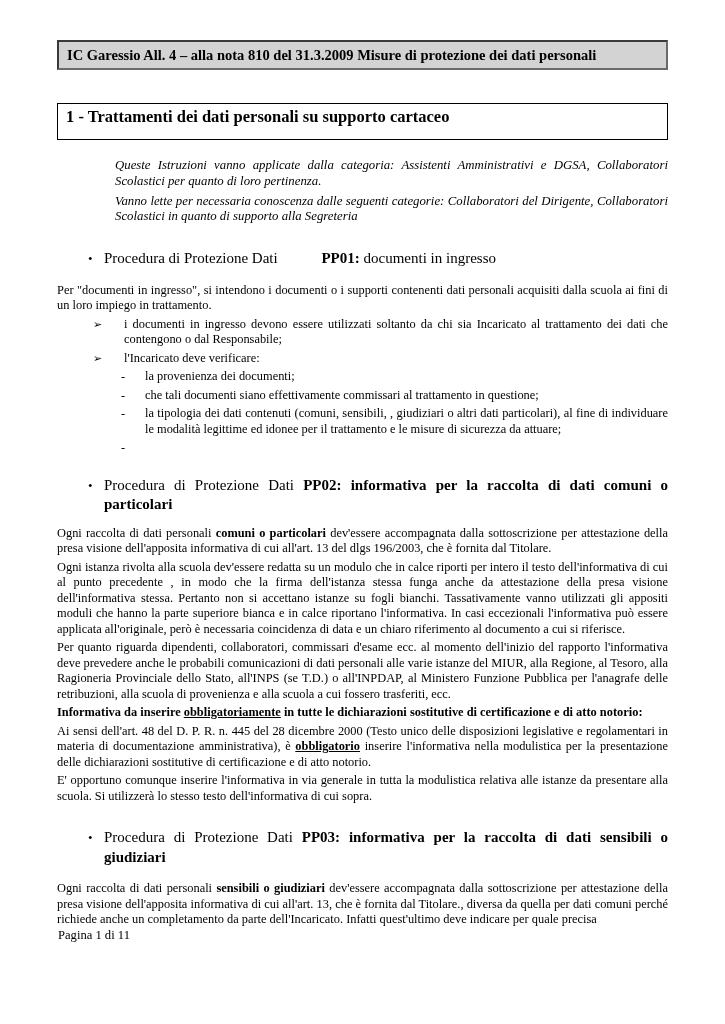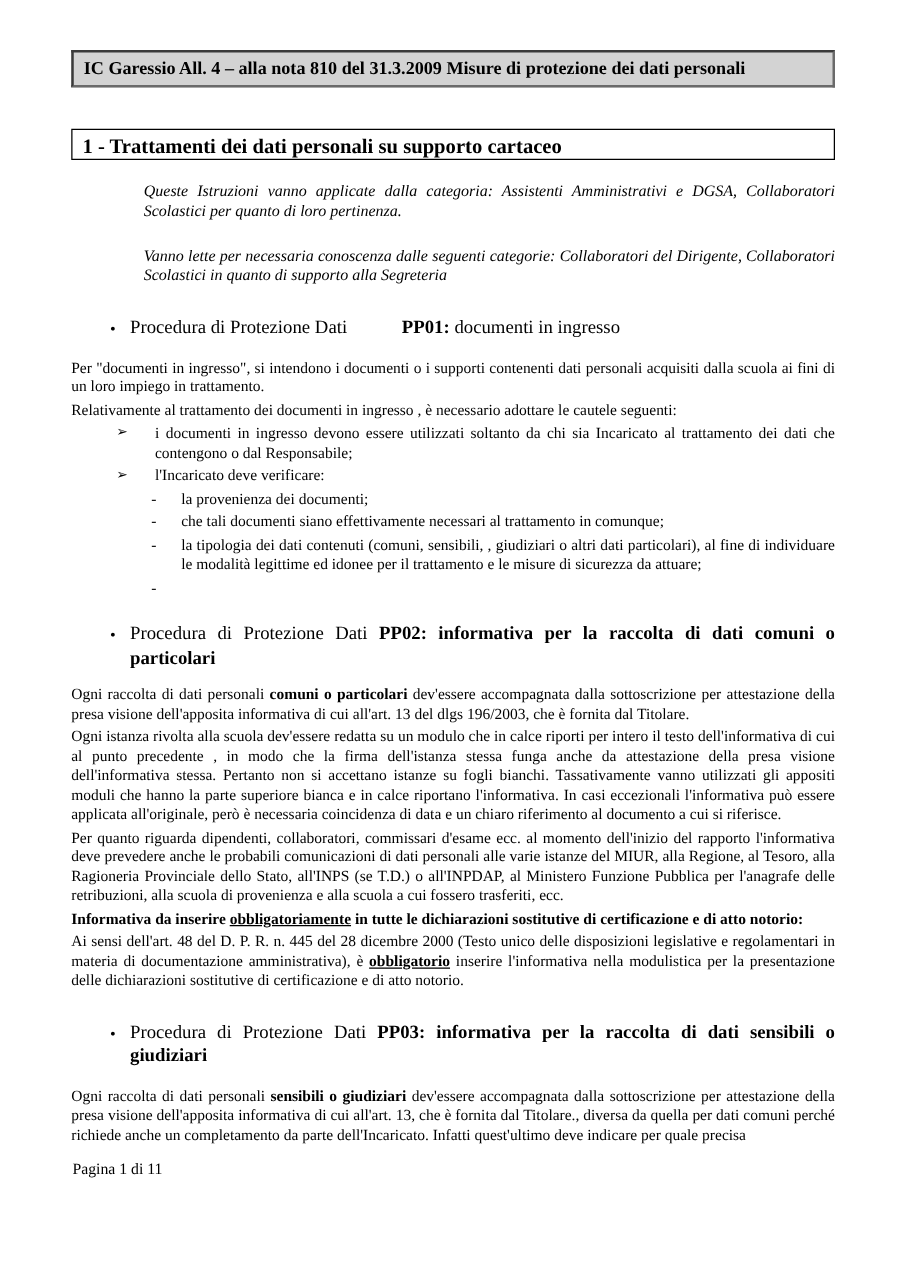--- a/index.html
+++ b/index.html
@@ -15,28 +15,28 @@
     border:2px solid #3a3a3a;
     border-right-color:#6a6a6a; border-bottom-color:#6a6a6a;
     font-weight:bold; font-size:14.5px; line-height:18px;
     padding:4px 4px 4px 8px;
   }
   .titlebox {
     margin:33px 57px 0 57px;
     background:#ffffff;
     border:1px solid #000;
     font-weight:bold; font-size:16.5px; line-height:20px;
-    padding:3px 8px 0 8px;
+    padding:3px 8px 12px 8px;
   }
   .intro {
     margin:18px 57px 0 115px;
     font-style:italic; font-size:12.8px; line-height:15.8px;
     text-align:justify;
   }
-  .intro .ipara { margin-top:20px; }
+  .intro .ipara { margin-top:4px; }
   .intro .ipara:first-child { margin-top:0; }
 
   .pp-heading {
     display:flex; margin:24px 57px 0 88px;
     font-size:15px; line-height:19.5px;
   }
   .pp-heading .bullet { width:16px; flex:none; font-size:13px; }
   .pp-heading .htext { flex:1; text-align:justify; }
 
   .body-block {
@@ -76,38 +76,37 @@
     <div class="ipara">Vanno lette per necessaria  conoscenza dalle seguenti categorie:  Collaboratori del Dirigente, Collaboratori Scolastici in quanto di supporto alla Segreteria</div>
   </div>
 
   <div class="pp-heading">
     <span class="bullet">•</span>
     <span class="htext"><span>Procedura di Protezione Dati  </span><span style="font-weight: bold; margin-left: 40px;">PP01:</span><span>  documenti in ingresso</span></span>
   </div>
 
   <div class="body-block">
     <div class="para">Per "documenti in ingresso", si intendono i documenti o i supporti contenenti dati personali acquisiti dalla scuola  ai fini di un loro impiego in trattamento.</div>
-    <div class="para">Relativamente al trattamento dei documenti in ingresso , è necessario adottare le cautele seguenti:</div>
 
     <div class="li-arrow">
       <span class="marker">➢</span>
       <span class="li-text">i documenti in ingresso devono essere utilizzati soltanto da chi sia Incaricato al trattamento dei dati che contengono o dal Responsabile;</span>
     </div>
     <div class="li-arrow">
       <span class="marker">➢</span>
       <span class="li-text">l'Incaricato  deve verificare:</span>
     </div>
 
     <div class="li-dash">
       <span class="marker">-</span>
       <span class="li-text">la provenienza dei documenti;</span>
     </div>
     <div class="li-dash">
       <span class="marker">-</span>
-      <span class="li-text">che tali documenti siano effettivamente necessari al trattamento in comunque;</span>
+      <span class="li-text">che tali documenti siano effettivamente commissari al trattamento in questione;</span>
     </div>
     <div class="li-dash">
       <span class="marker">-</span>
       <span class="li-text">la tipologia dei dati contenuti (comuni, sensibili, , giudiziari o altri dati particolari), al fine di individuare le modalità legittime ed idonee per il trattamento e le misure di sicurezza da attuare;</span>
     </div>
     <div class="li-dash">
       <span class="marker">-</span>
     </div>
   </div>
 
@@ -115,20 +114,21 @@
     <span class="bullet">•</span>
     <span class="htext"><span>Procedura di Protezione Dati  </span><span style="font-weight: bold;">PP02: informativa per la raccolta di dati comuni o particolari</span></span>
   </div>
 
   <div class="body-block tight3">
     <div class="para"><span>Ogni raccolta di dati personali </span><span style="font-weight: bold;">comuni o particolari</span><span>  dev'essere accompagnata dalla sottoscrizione per attestazione della presa visione dell'apposita informativa di cui all'art. 13 del dlgs 196/2003, che è fornita dal  Titolare.</span></div>
     <div class="para">Ogni istanza rivolta alla scuola dev'essere redatta su un modulo che in calce riporti per intero il testo dell'informativa di cui al punto precedente , in modo che la firma dell'istanza stessa funga anche da attestazione della presa visione dell'informativa stessa. Pertanto non si accettano istanze  su fogli bianchi. Tassativamente vanno utilizzati gli appositi moduli che hanno la parte superiore bianca e in calce riportano l'informativa. In casi eccezionali l'informativa può essere applicata all'originale, però è necessaria coincidenza di data e un chiaro riferimento al documento a cui si riferisce.</div>
     <div class="para">Per quanto riguarda dipendenti, collaboratori, commissari d'esame ecc. al momento dell'inizio del rapporto l'informativa deve prevedere anche le probabili comunicazioni di dati personali alle varie istanze del MIUR, alla Regione, al Tesoro, alla Ragioneria Provinciale dello Stato, all'INPS (se T.D.) o all'INPDAP, al Ministero Funzione Pubblica per l'anagrafe delle retribuzioni, alla scuola di provenienza e alla scuola a cui fossero trasferiti, ecc.</div>
     <div class="para"><span style="font-weight: bold;">Informativa da inserire  </span><span style="font-weight: bold; text-decoration: underline;">obbligatoriamente</span><span style="font-weight: bold;">  in tutte le dichiarazioni sostitutive di  certificazione e di atto notorio:</span></div>
     <div class="para"><span>Ai sensi dell'art. 48 del D. P. R. n. 445 del 28 dicembre 2000 (Testo unico delle disposizioni legislative e regolamentari in materia di documentazione amministrativa), è </span><span style="font-weight: bold; text-decoration: underline;">obbligatorio</span><span> inserire l'informativa nella modulistica per la presentazione delle dichiarazioni sostitutive di  certificazione e di atto notorio.</span></div>
+    <div class="para">E' opportuno comunque inserire l'informativa in via generale  in tutta la modulistica relativa alle istanze da presentare alla scuola.  Si utilizzerà lo stesso testo dell'informativa di cui sopra.</div>
   </div>
 
   <div class="pp-heading">
     <span class="bullet">•</span>
     <span class="htext"><span>Procedura di Protezione Dati  </span><span style="font-weight: bold;">PP03: informativa per la raccolta di dati sensibili o giudiziari</span></span>
   </div>
 
   <div class="body-block tight2">
     <div class="para"><span>Ogni raccolta di dati personali </span><span style="font-weight: bold;">sensibili o giudiziari</span><span> dev'essere accompagnata dalla sottoscrizione per attestazione della presa visione dell'apposita informativa di cui all'art. 13, che è fornita dal  Titolare., diversa da quella per dati comuni perché richiede anche un completamento da parte dell'Incaricato. Infatti quest'ultimo deve indicare per quale precisa</span></div>
   </div>

